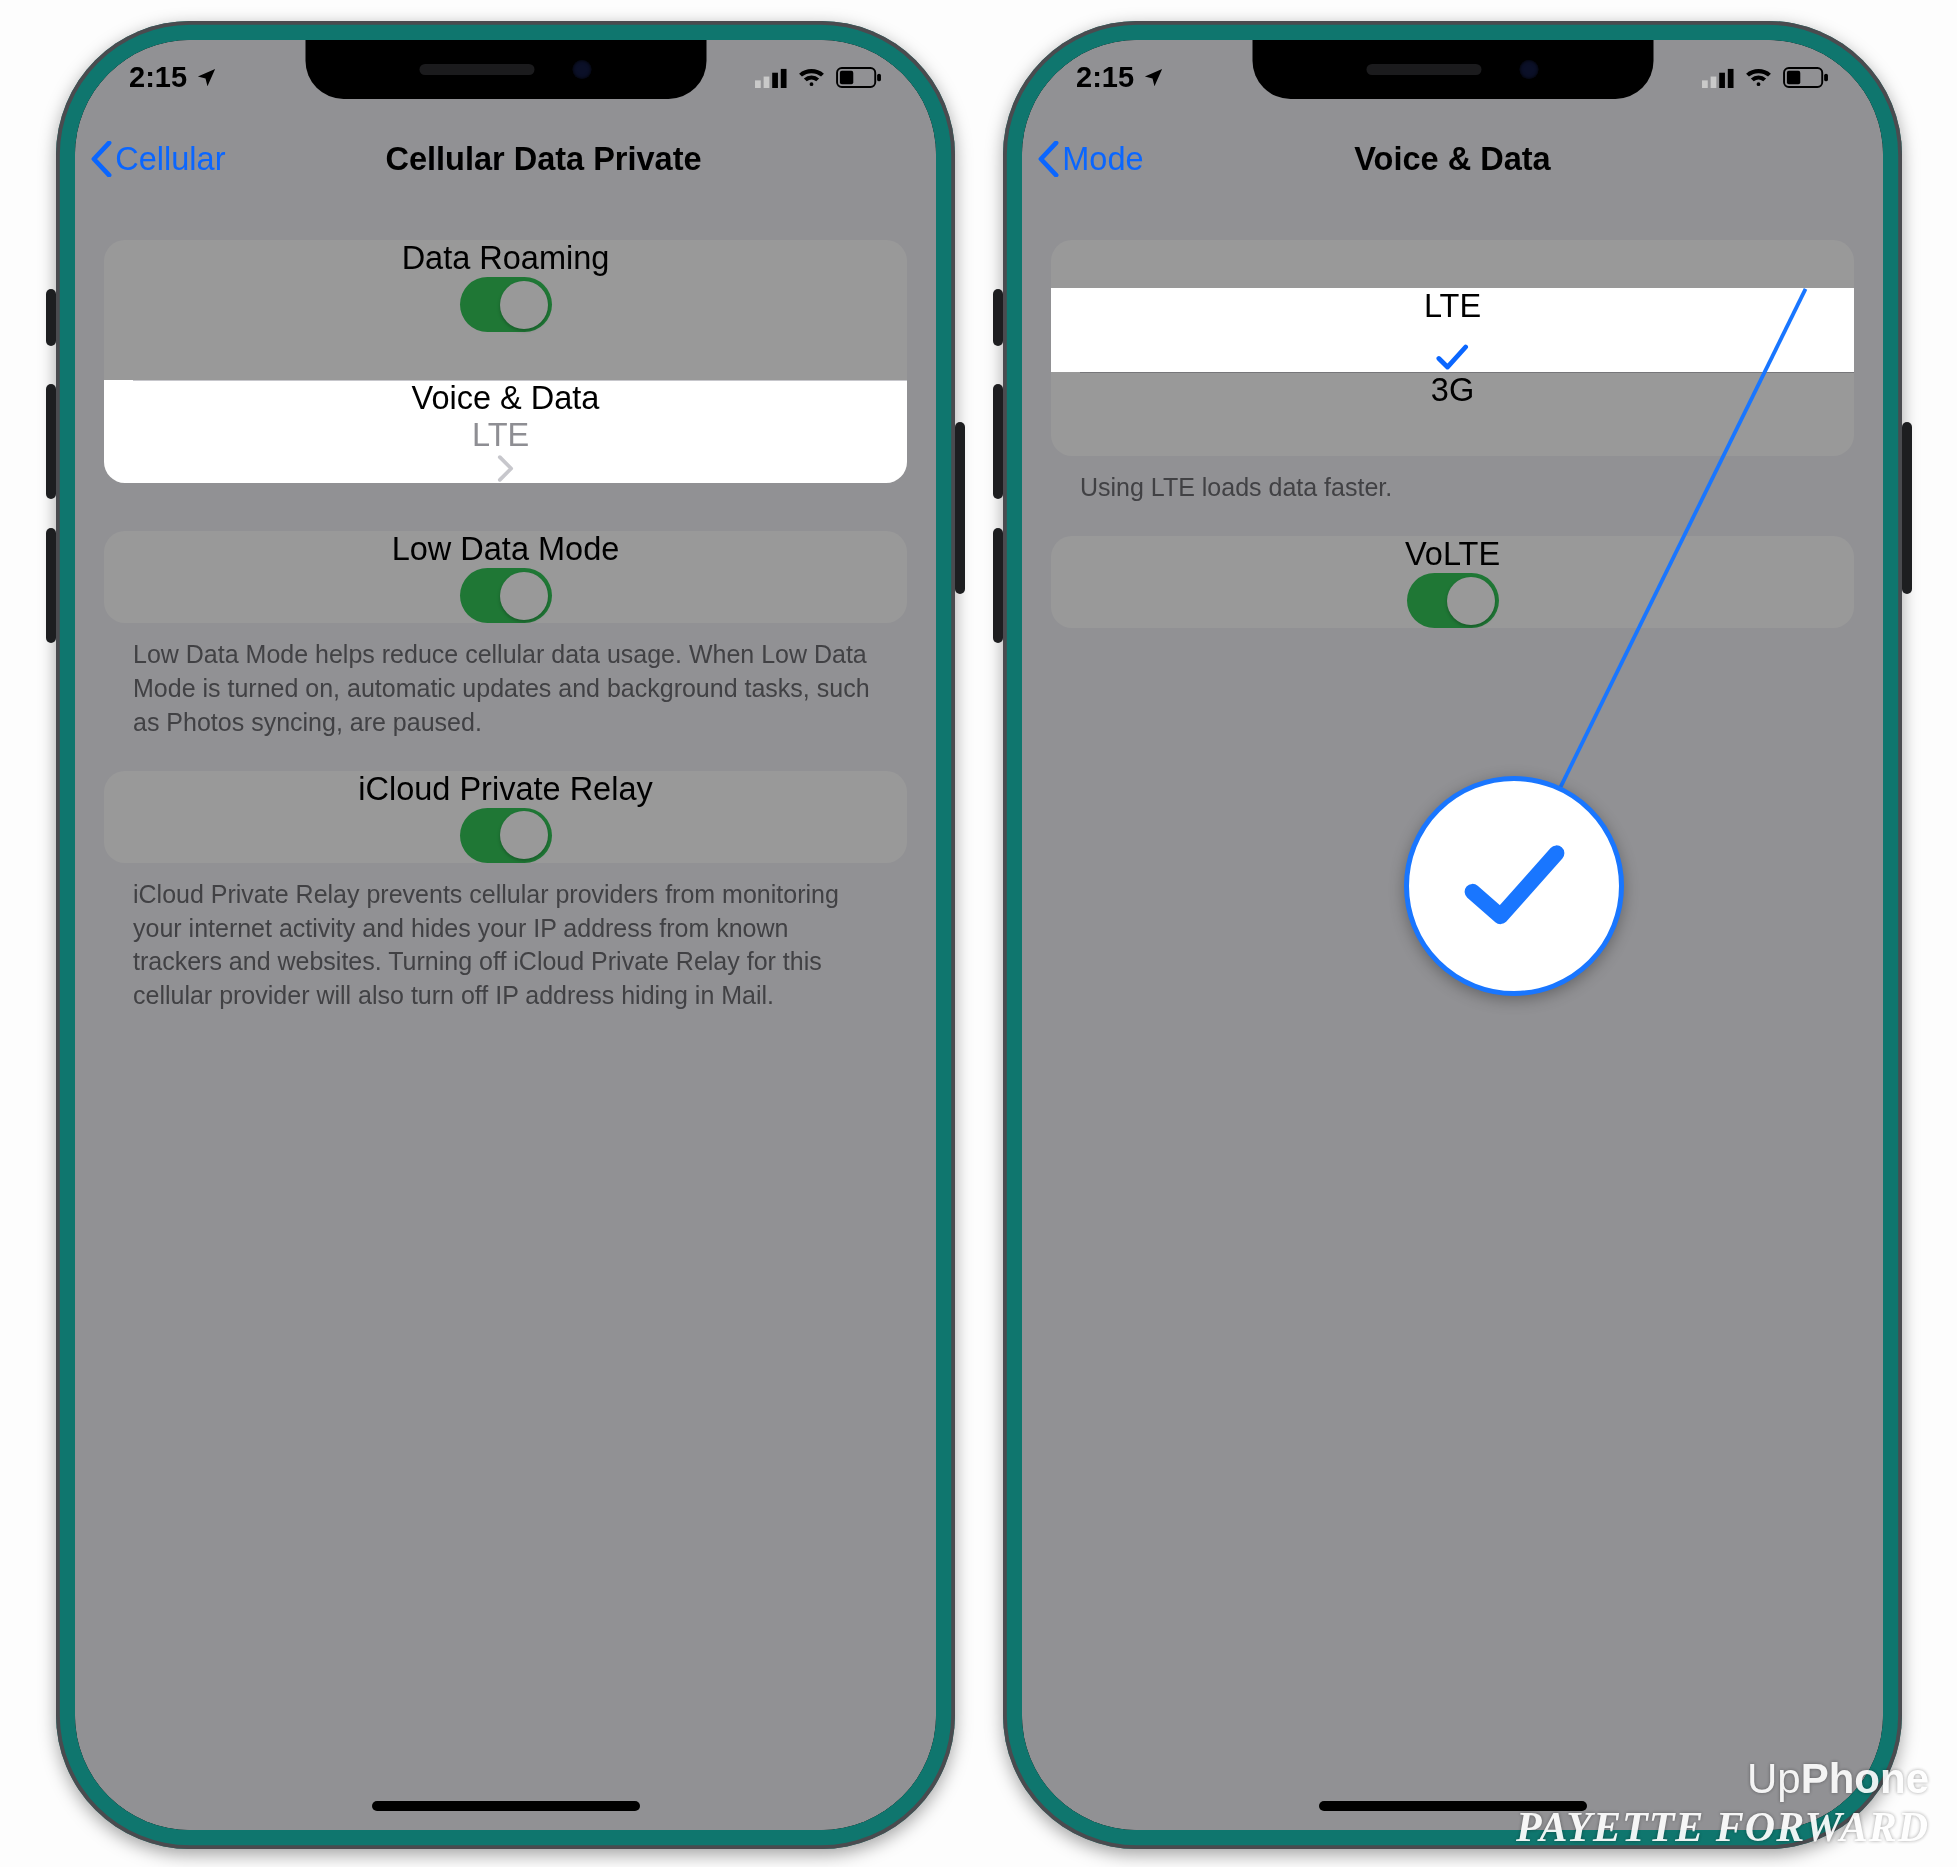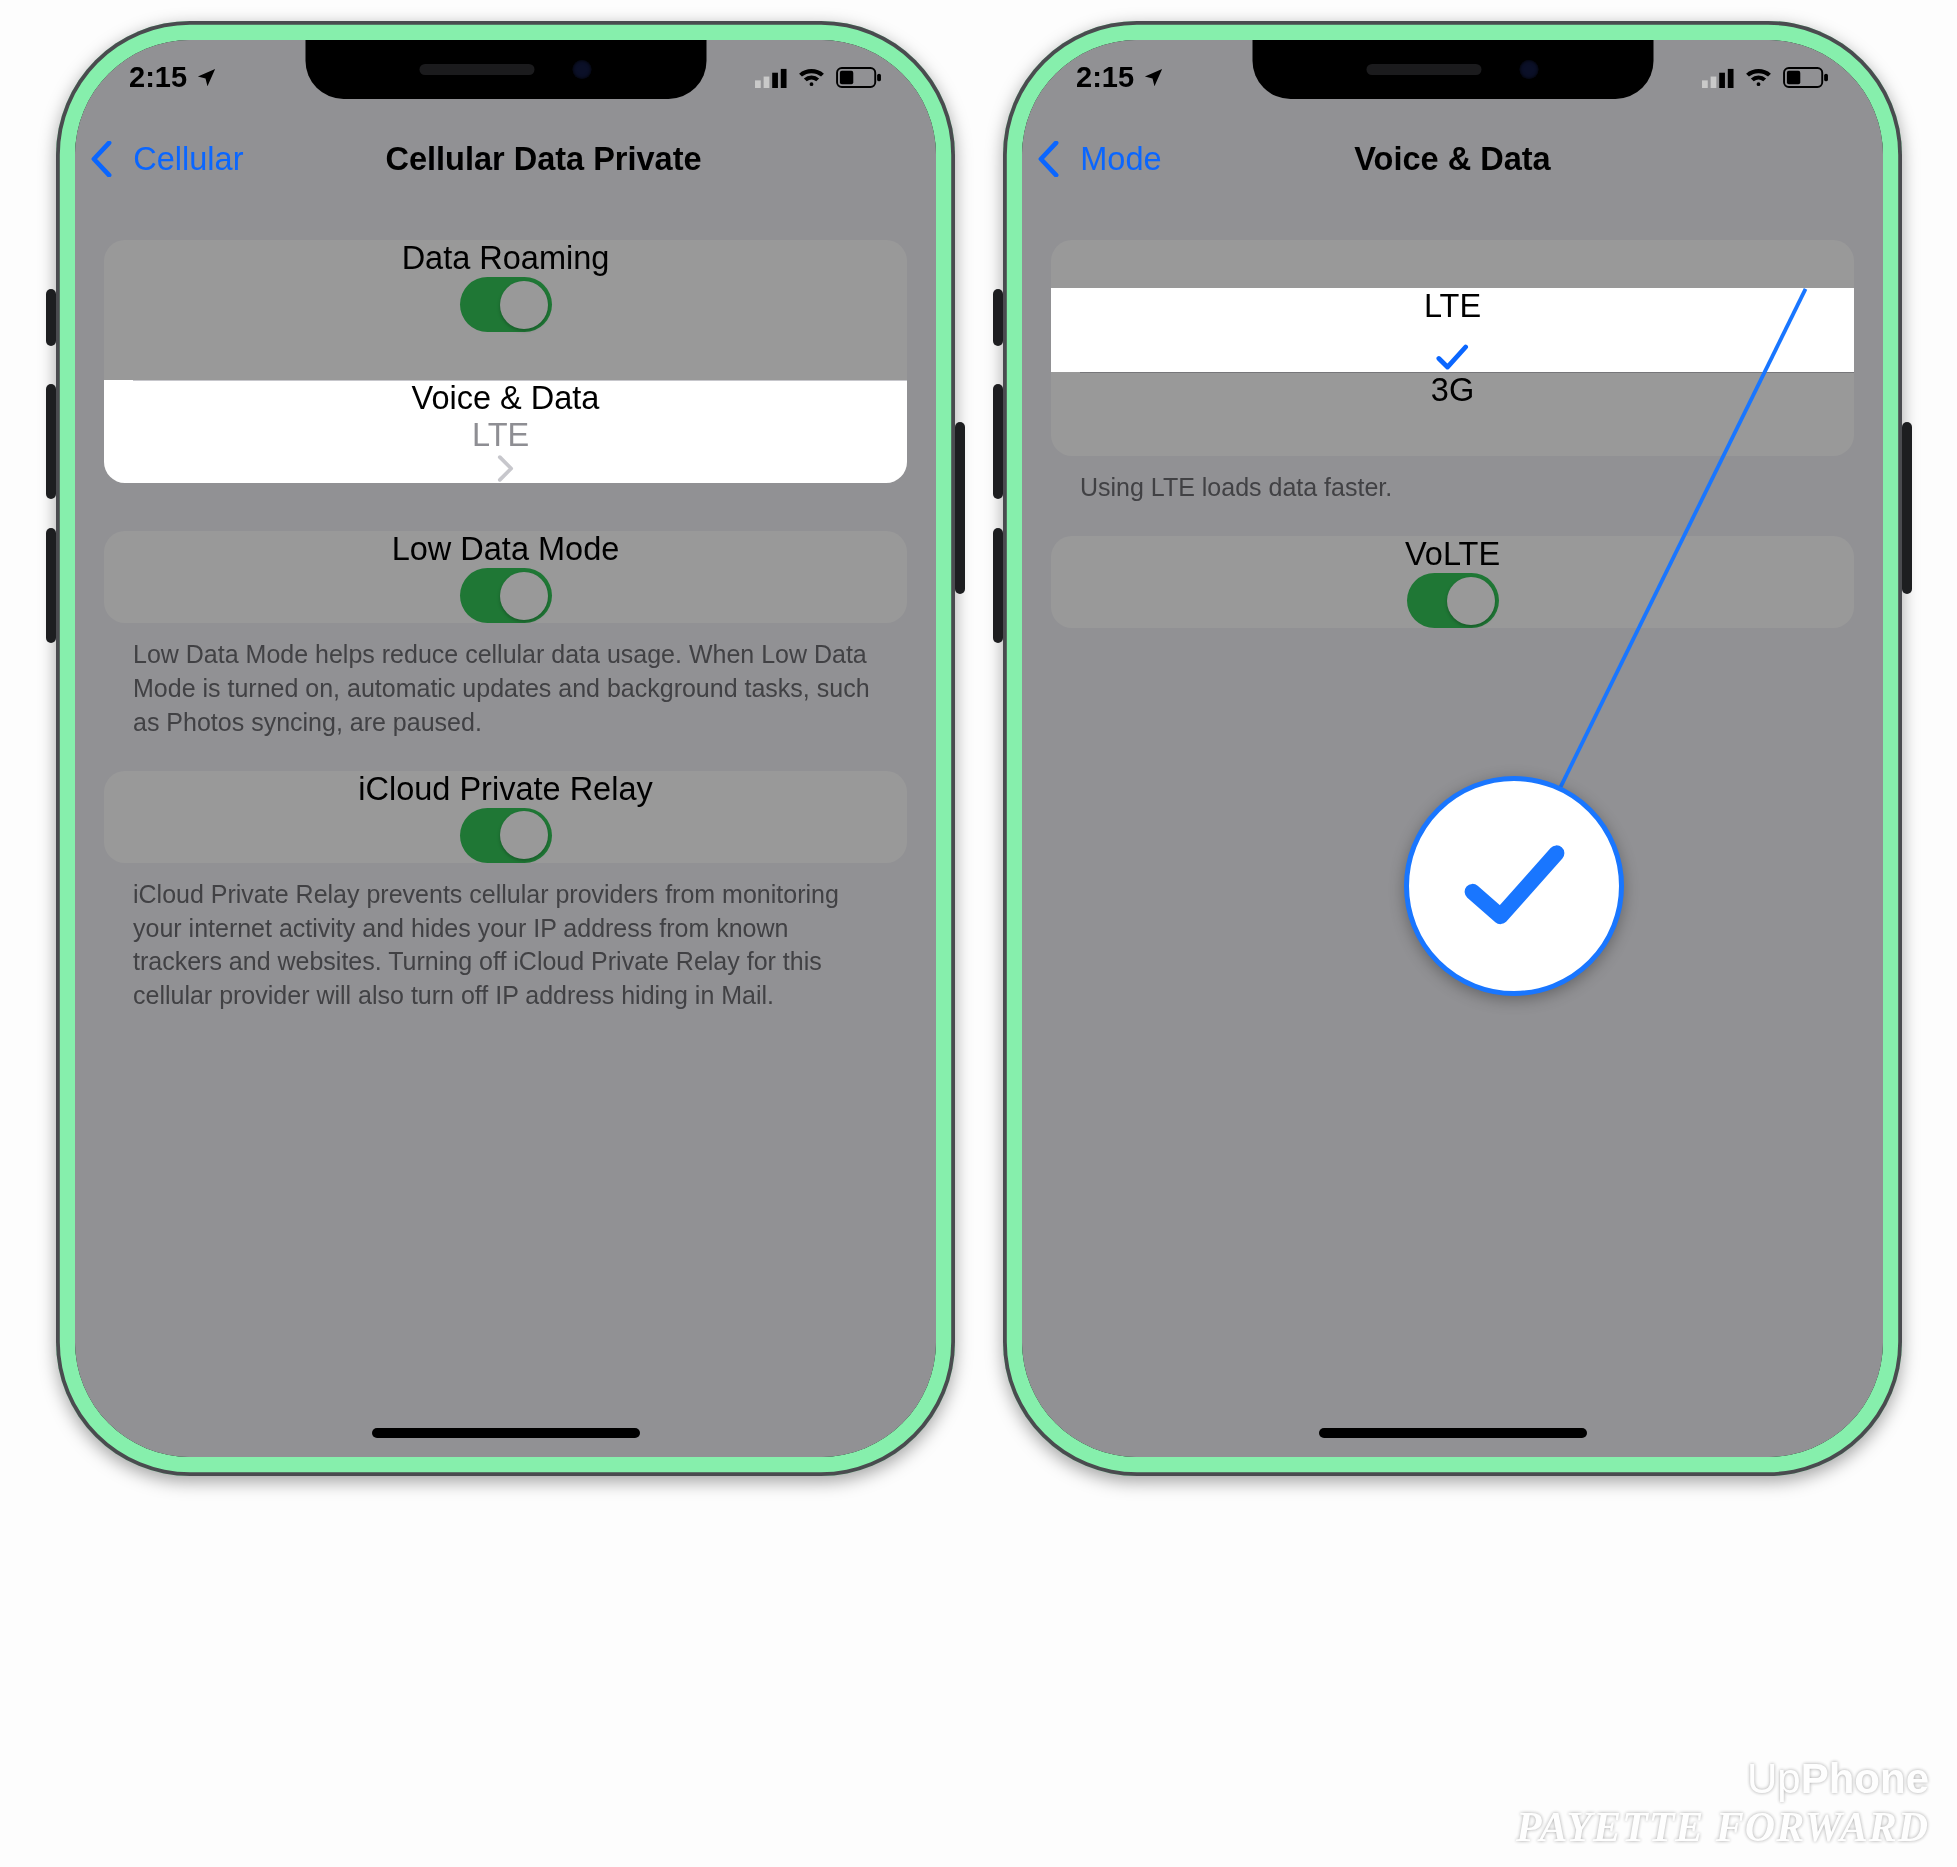--- a/index.html
+++ b/index.html
@@ -14,22 +14,22 @@
     display: flex;
     gap: 48px;
     padding: 21px 53px;
     justify-content: center;
   }
 
   
   .phone {
     position: relative;
     width: 899px;
-    height: 1455px;
-    background: #86efac;
+    height: 1828px;
+    background: #0f766e;
     border-radius: 134px;
     padding: 19px;
     box-shadow: inset 0 0 0 3.8px #4a4b4f, 0 5.7px 17px rgba(0,0,0,.35);
   }
   .phone-inner {
     position: relative;
     width: 100%;
     height: 100%;
     background: #000;
     border-radius: 115px;
@@ -87,21 +87,21 @@
   
   .navbar {
     position:relative;
     margin-top: 76px;
     height: 86px;
     display:flex; align-items:center;
     padding: 0 15.3px;
     z-index: 60;
   }
   .nav-back {
-    display:flex; align-items:center; gap:20px;
+    display:flex; align-items:center; gap:2px;
     color:#0a66ff; font-size:32.5px;
     z-index: 70;
   }
   .nav-title-wrap { position:absolute; left:0; right:0; text-align:center; pointer-events:none; }
   .nav-title { font-size:32.5px; font-weight:600; color:#000; }
   .nav-title-offset { margin-left: 76px; } 
 
   
   .list { padding: 0 29px; margin-top: 38px; }
   .group {

